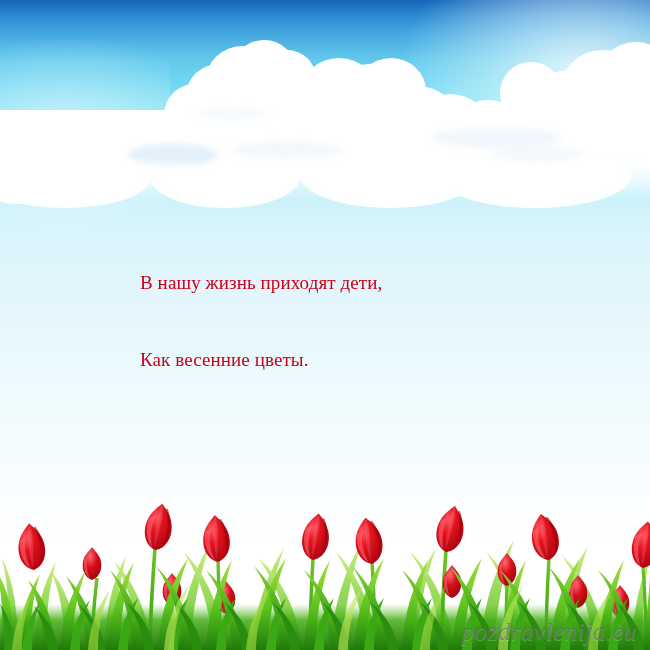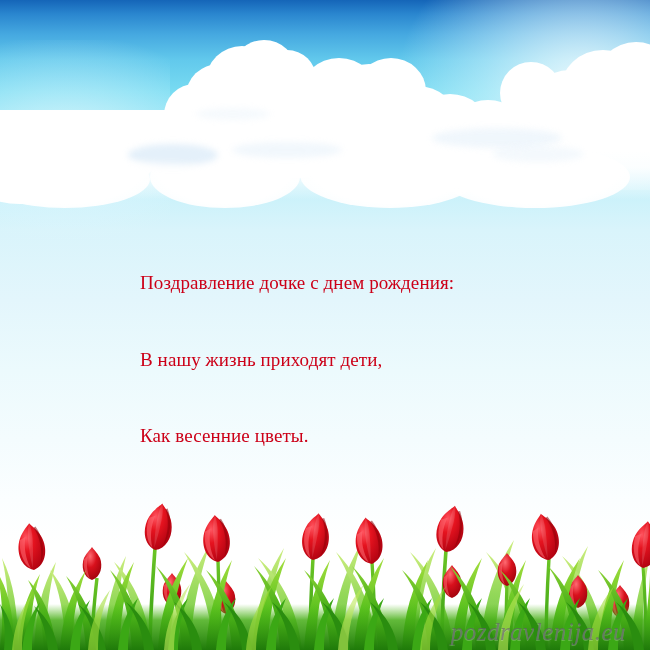--- a/index.html
+++ b/index.html
@@ -126,21 +126,21 @@
     left: 0;
     top: 500px;
     width: 650px;
     height: 150px;
     overflow: hidden;
   }
   .meadow svg { display: block; }
 
   .watermark {
     position: absolute;
-    right: 24px;
+    right: 13px;
     bottom: 4px;
     font-family: "Liberation Serif", "DejaVu Serif", serif;
     font-style: italic;
     font-size: 25px;
     letter-spacing: 0.5px;
     color: rgba(104,92,116,0.62);
     text-shadow: 0 1px 0 rgba(255,255,255,0.22);
     user-select: none;
     white-space: nowrap;
   }
@@ -198,21 +198,20 @@
     <span class="shade" style="left:232px; top:142px; width:110px; height:16px; opacity:.5;"></span>
     <span class="shade" style="left:432px; top:128px; width:130px; height:20px; opacity:.55;"></span>
     <span class="shade" style="left:492px; top:146px; width:92px;  height:16px; opacity:.4;"></span>
     <span class="shade" style="left:196px; top:108px; width:74px;  height:12px; opacity:.35;"></span>
     <span class="wisp" style="left:300px; top:158px; width:120px; height:12px;"></span>
     <span class="wisp" style="left:60px;  top:162px; width:140px; height:12px;"></span>
   </div>
 
   <div class="poem">
     <div class="stanza">
-      <span class="ln">Поздравление дочке с днем рождения:</span>
       <span class="ln">В нашу жизнь приходят дети,</span>
       <span class="ln">Как весенние цветы.</span>
     </div>
     
     
   </div>
 
   <div class="meadow">
     <svg width="650" height="150" viewBox="0 0 650 150" xmlns="http://www.w3.org/2000/svg">
       <defs>

